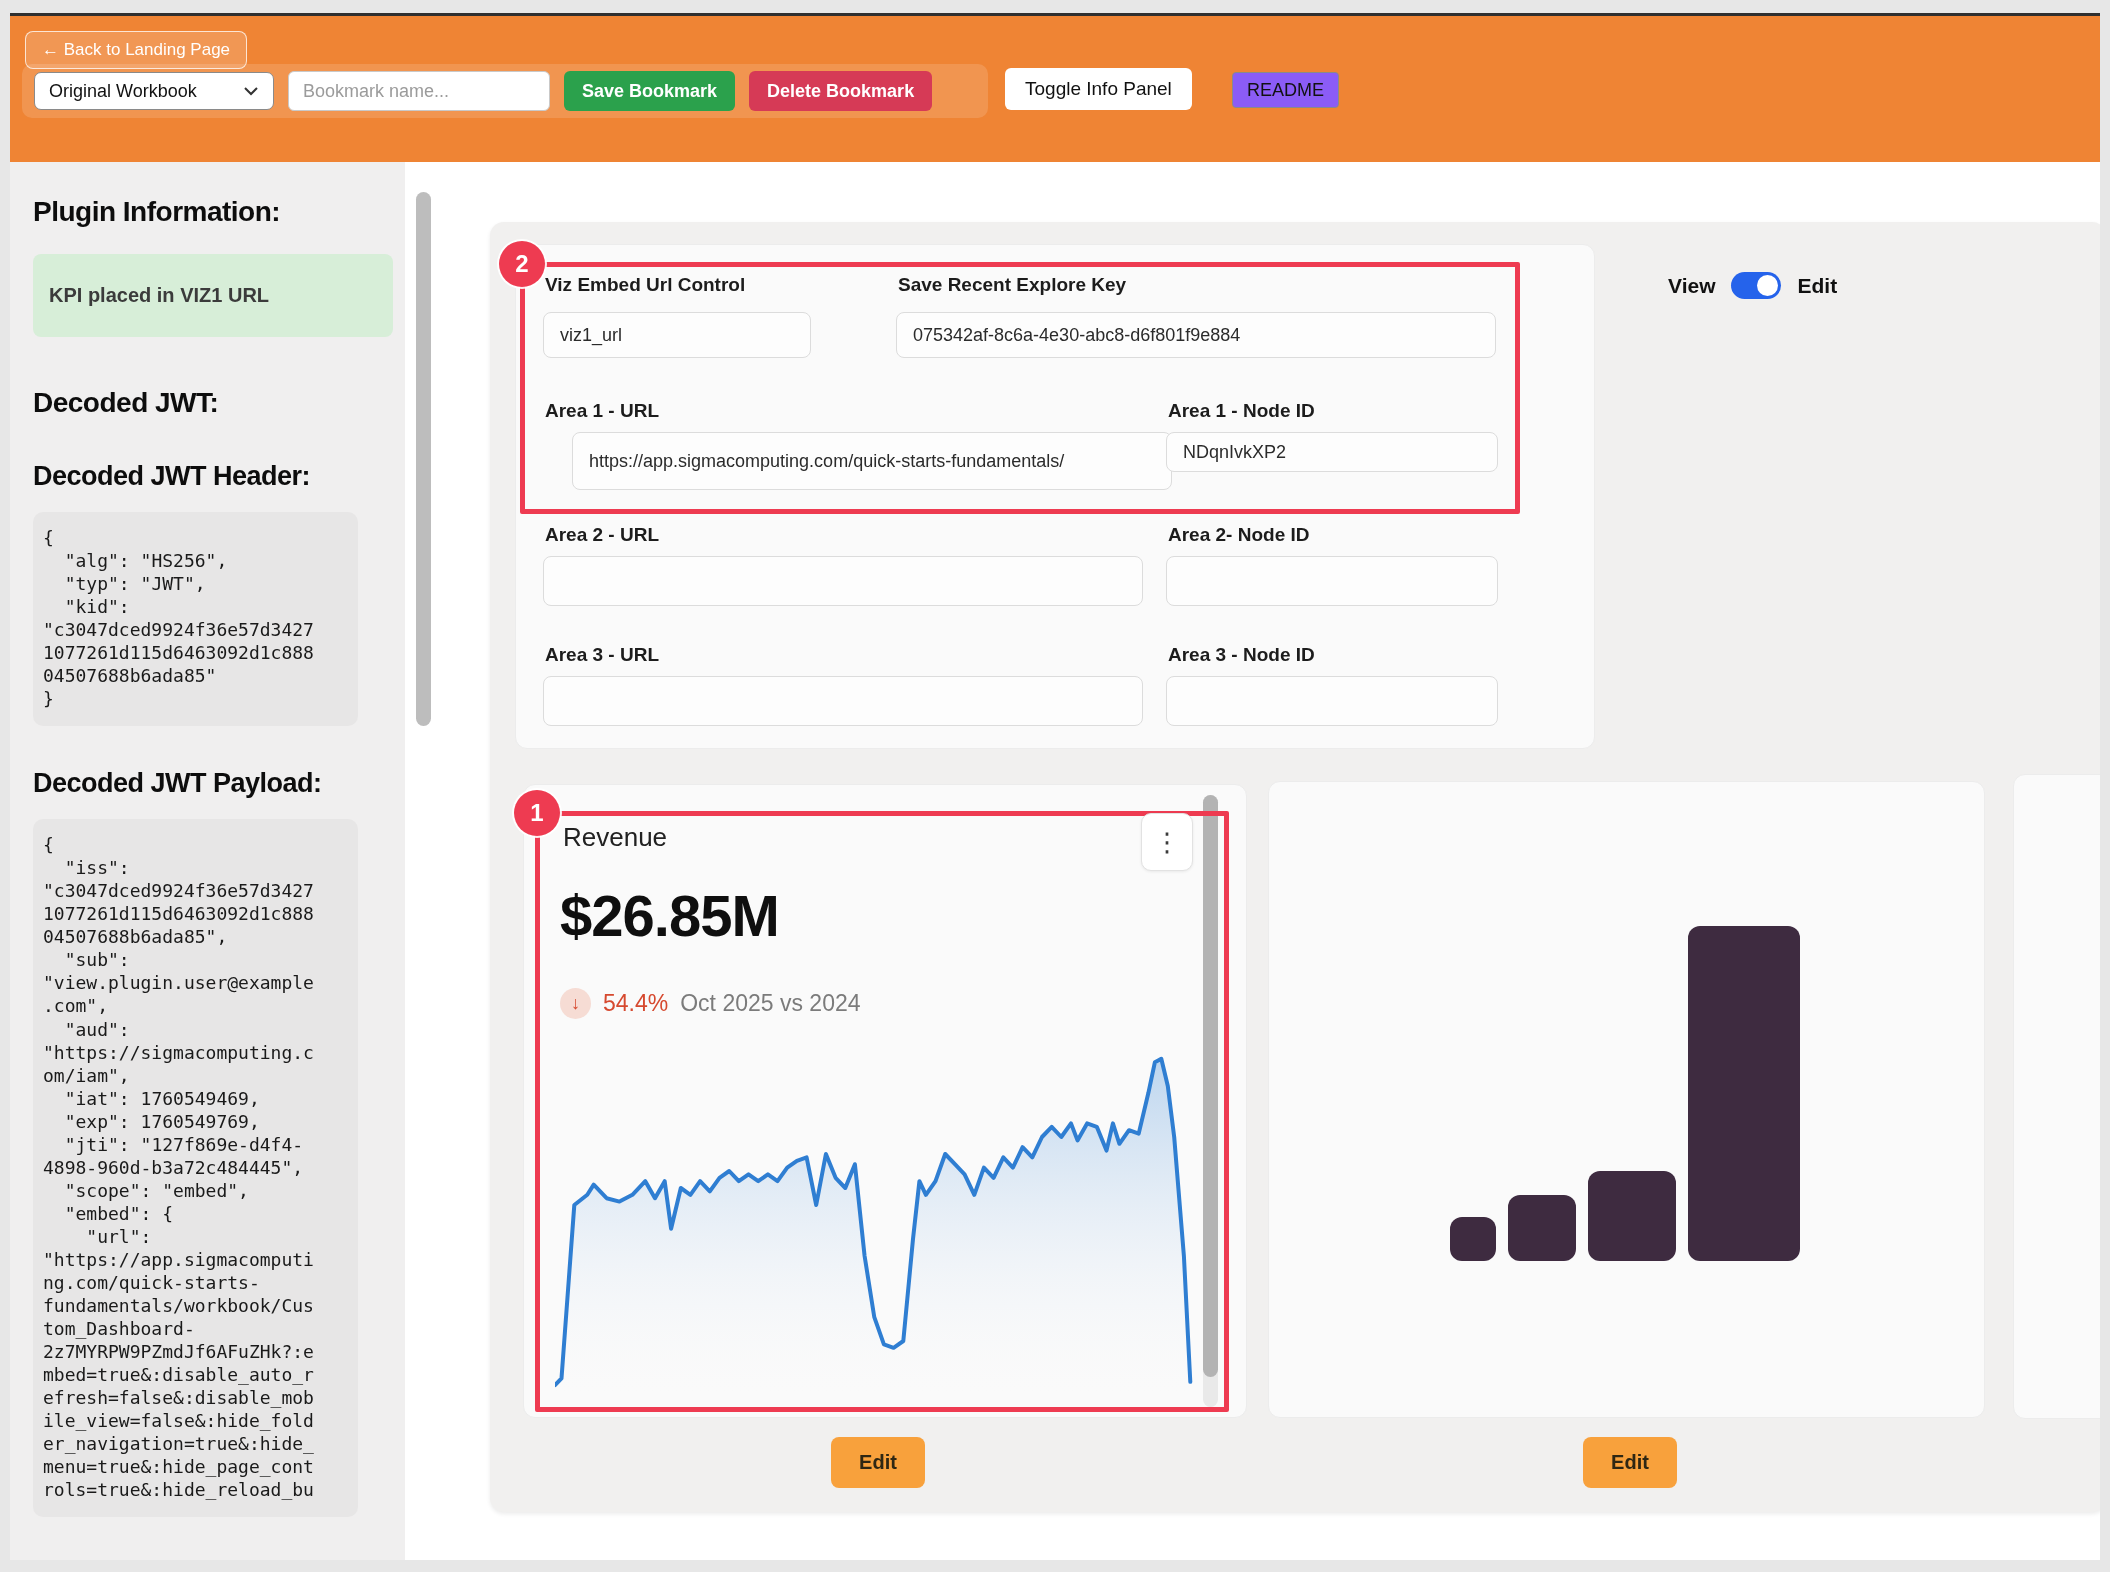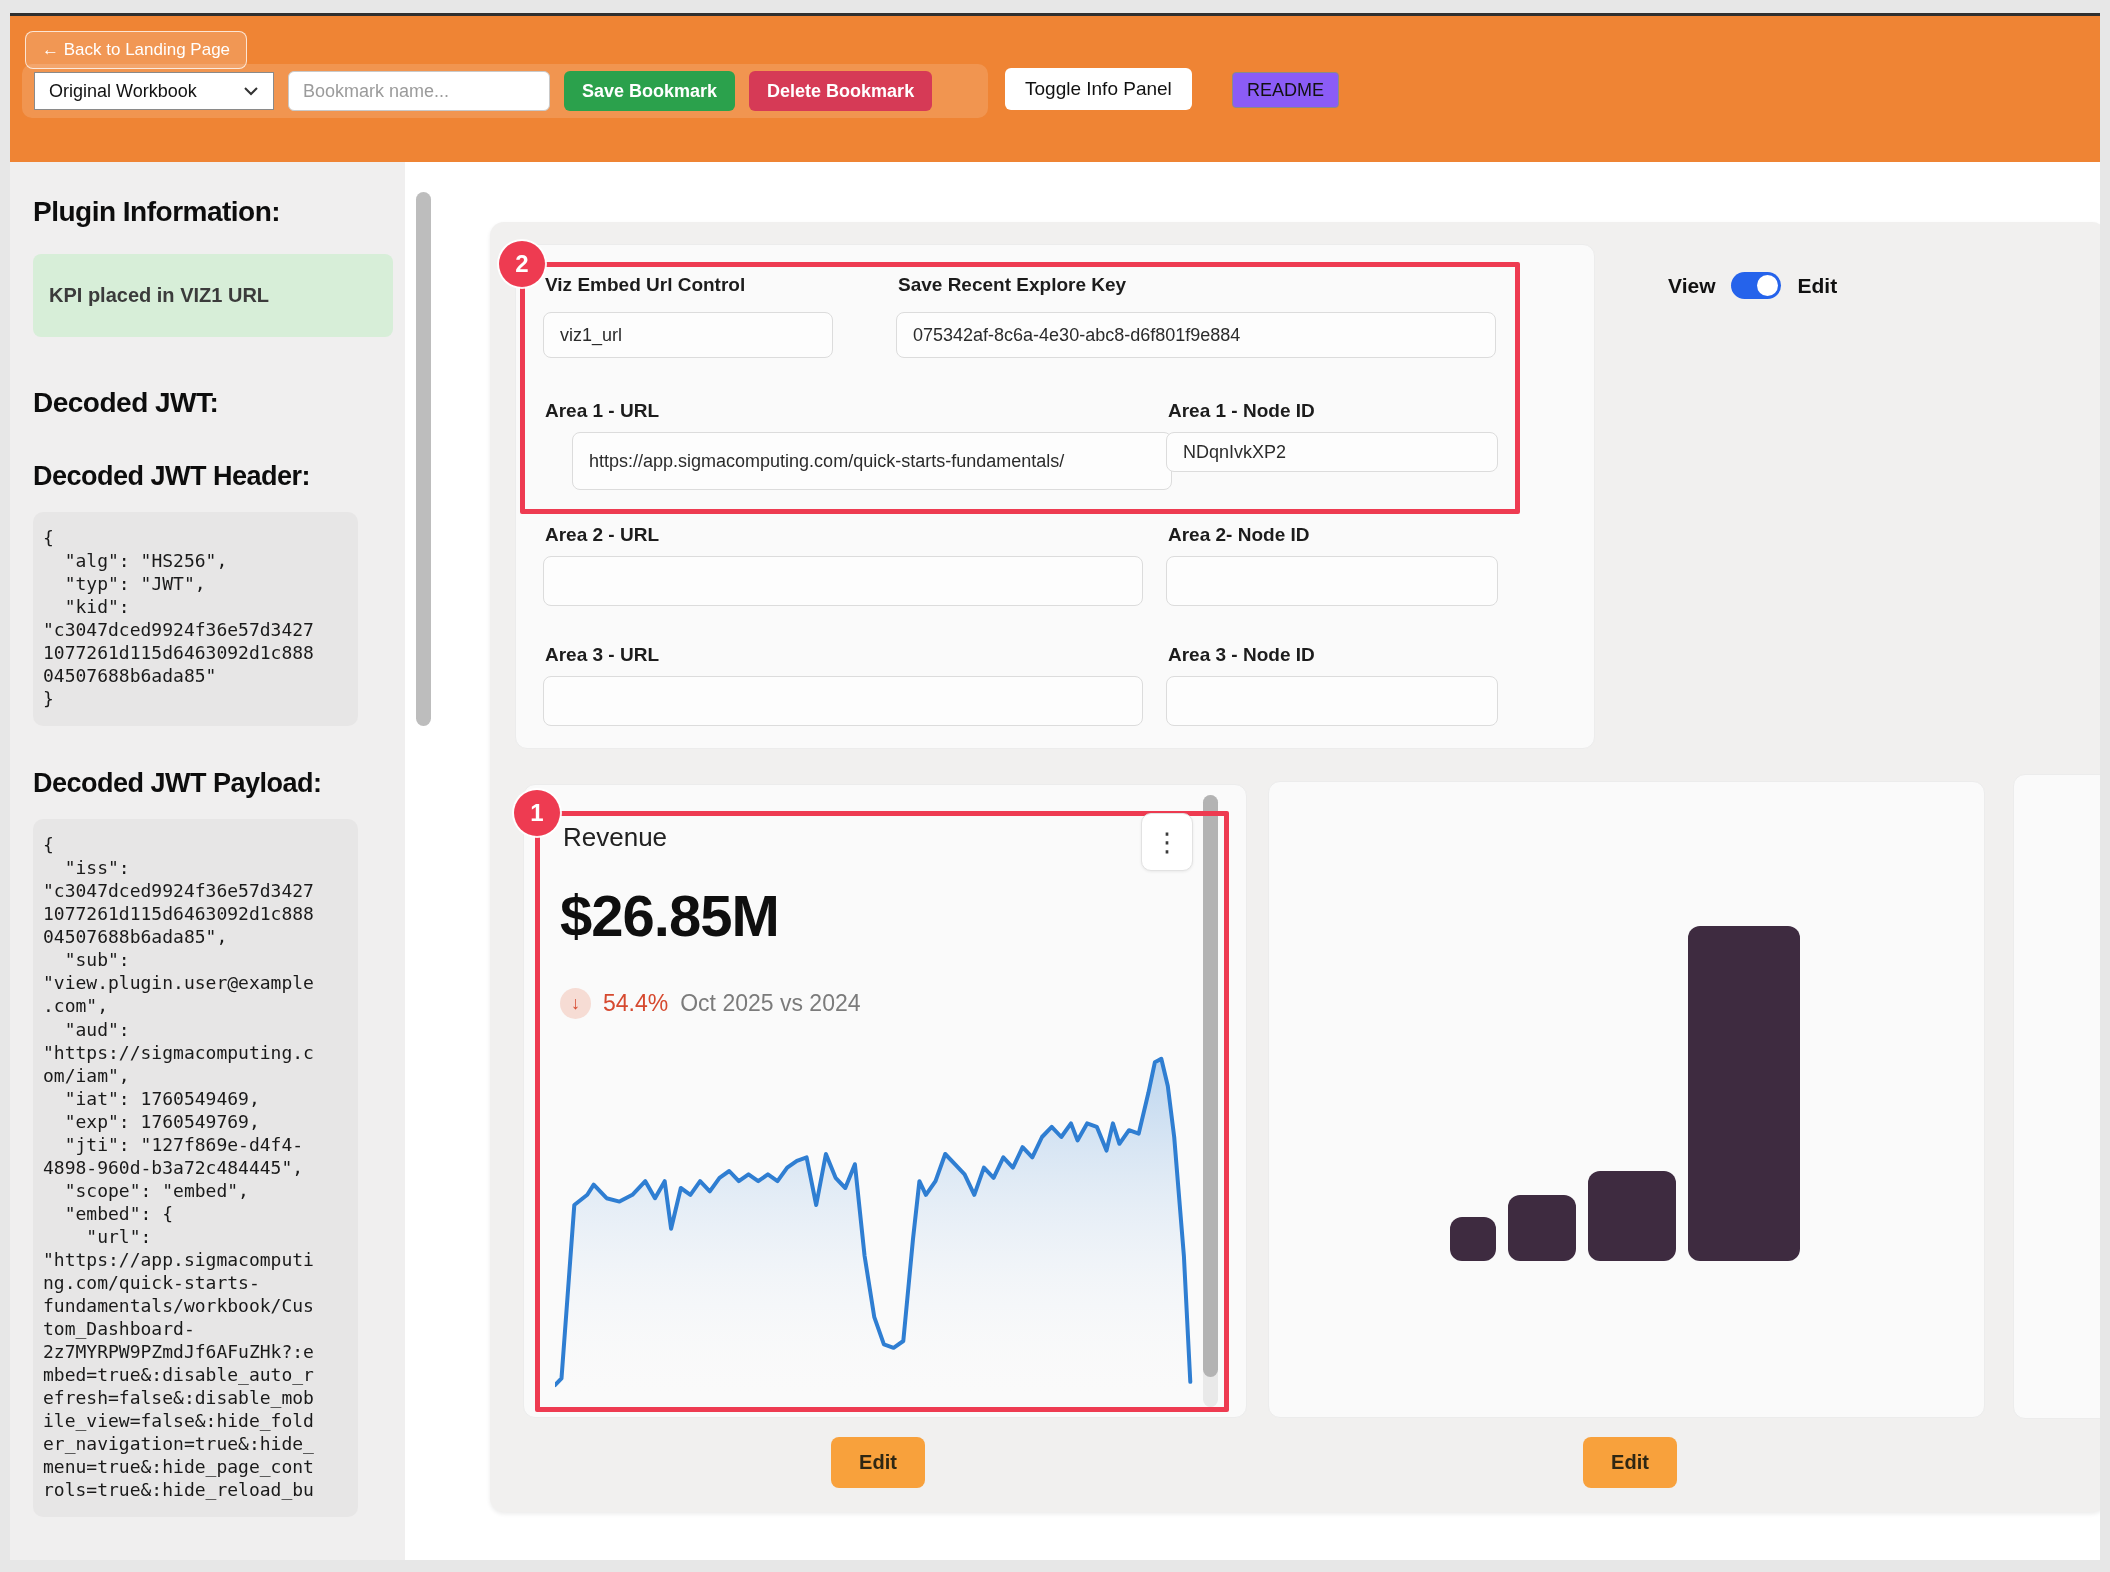--- a/index.html
+++ b/index.html
@@ -12,21 +12,21 @@
 
   
   .hdr { position:absolute; left:0; top:0; width:2090px; height:146px; background:#ef8434; }
   .back-btn { position:absolute; left:15px; top:15px; height:38px; padding:0 16px;
               display:flex; align-items:center; color:#fff; font-size:17px;
               background:rgba(255,255,255,0.16); border:1.5px solid rgba(255,255,255,0.75);
               border-radius:8px; cursor:pointer; }
   .toolgroup { position:absolute; left:12px; top:48px; width:966px; height:54px;
                background:rgba(255,255,255,0.14); border-radius:10px;
                display:flex; align-items:center; padding:0 12px; gap:14px; }
-  .wb-select { width:240px; height:38px; background:#fff; border:1px solid #8a8a8a; border-radius:0;
+  .wb-select { width:240px; height:38px; background:#fff; border:1px solid #8a8a8a; border-radius:7px;
                display:flex; align-items:center; justify-content:space-between; padding:0 14px;
                font-size:18px; color:#111; cursor:pointer; }
   .bm-input { width:262px; height:40px; background:#fff; border:1px solid #c9c9c9; border-radius:6px;
               padding:0 14px; font-size:18px; color:#333; font-family:"Liberation Sans",sans-serif; }
   .bm-input::placeholder { color:#9b9b9b; }
   .btn { border:none; border-radius:6px; cursor:pointer; font-family:"Liberation Sans",sans-serif; }
   .save-btn { height:40px; padding:0 18px; background:#2ba14c; color:#fff; font-weight:bold; font-size:18px; }
   .del-btn  { height:40px; padding:0 18px; background:#d63a56; color:#fff; font-weight:bold; font-size:18px; }
   .toggle-info-btn { position:absolute; left:995px; top:52px; height:42px; padding:0 20px;
                      background:#fff; color:#111; font-size:19px; border-radius:6px; }
@@ -152,21 +152,21 @@
   "embed": {
     "url": "https://app.sigmacomputing.com/quick-starts-fundamentals/workbook/Custom_Dashboard-2z7MYRPW9PZmdJf6AFuZHk?:embed=true&amp;:disable_auto_refresh=false&amp;:disable_mobile_view=false&amp;:hide_folder_navigation=true&amp;:hide_menu=true&amp;:hide_page_controls=true&amp;:hide_reload_bu</pre>
     </div>
     <div class="sb-scroll"></div>
 
     <div class="panel"></div>
 
     <div class="form-card"></div>
 
     <div class="fld-label" style="left:535px; top:258px;">Viz Embed Url Control</div>
-    <input class="fld-input" style="left: 533px; top: 296px; width: 290px; height: 46px;" value="viz1_url">
+    <input class="fld-input" style="left: 533px; top: 296px; width: 268px; height: 46px;" value="viz1_url">
 
     <div class="fld-label" style="left:888px; top:258px;">Save Recent Explore Key</div>
     <input class="fld-input" style="left: 886px; top: 296px; width: 600px; height: 46px;" value="075342af-8c6a-4e30-abc8-d6f801f9e884">
 
     <div class="fld-label" style="left:535px; top:384px;">Area 1 - URL</div>
     <input class="fld-input" style="left: 533px; top: 416px; width: 600px; height: 58px; margin-left: 29px;" value="https://app.sigmacomputing.com/quick-starts-fundamentals/">
 
     <div class="fld-label" style="left:1158px; top:384px;">Area 1 - Node ID</div>
     <input class="fld-input" style="left: 1156px; top: 416px; width: 332px; height: 40px;" value="NDqnIvkXP2">
 

